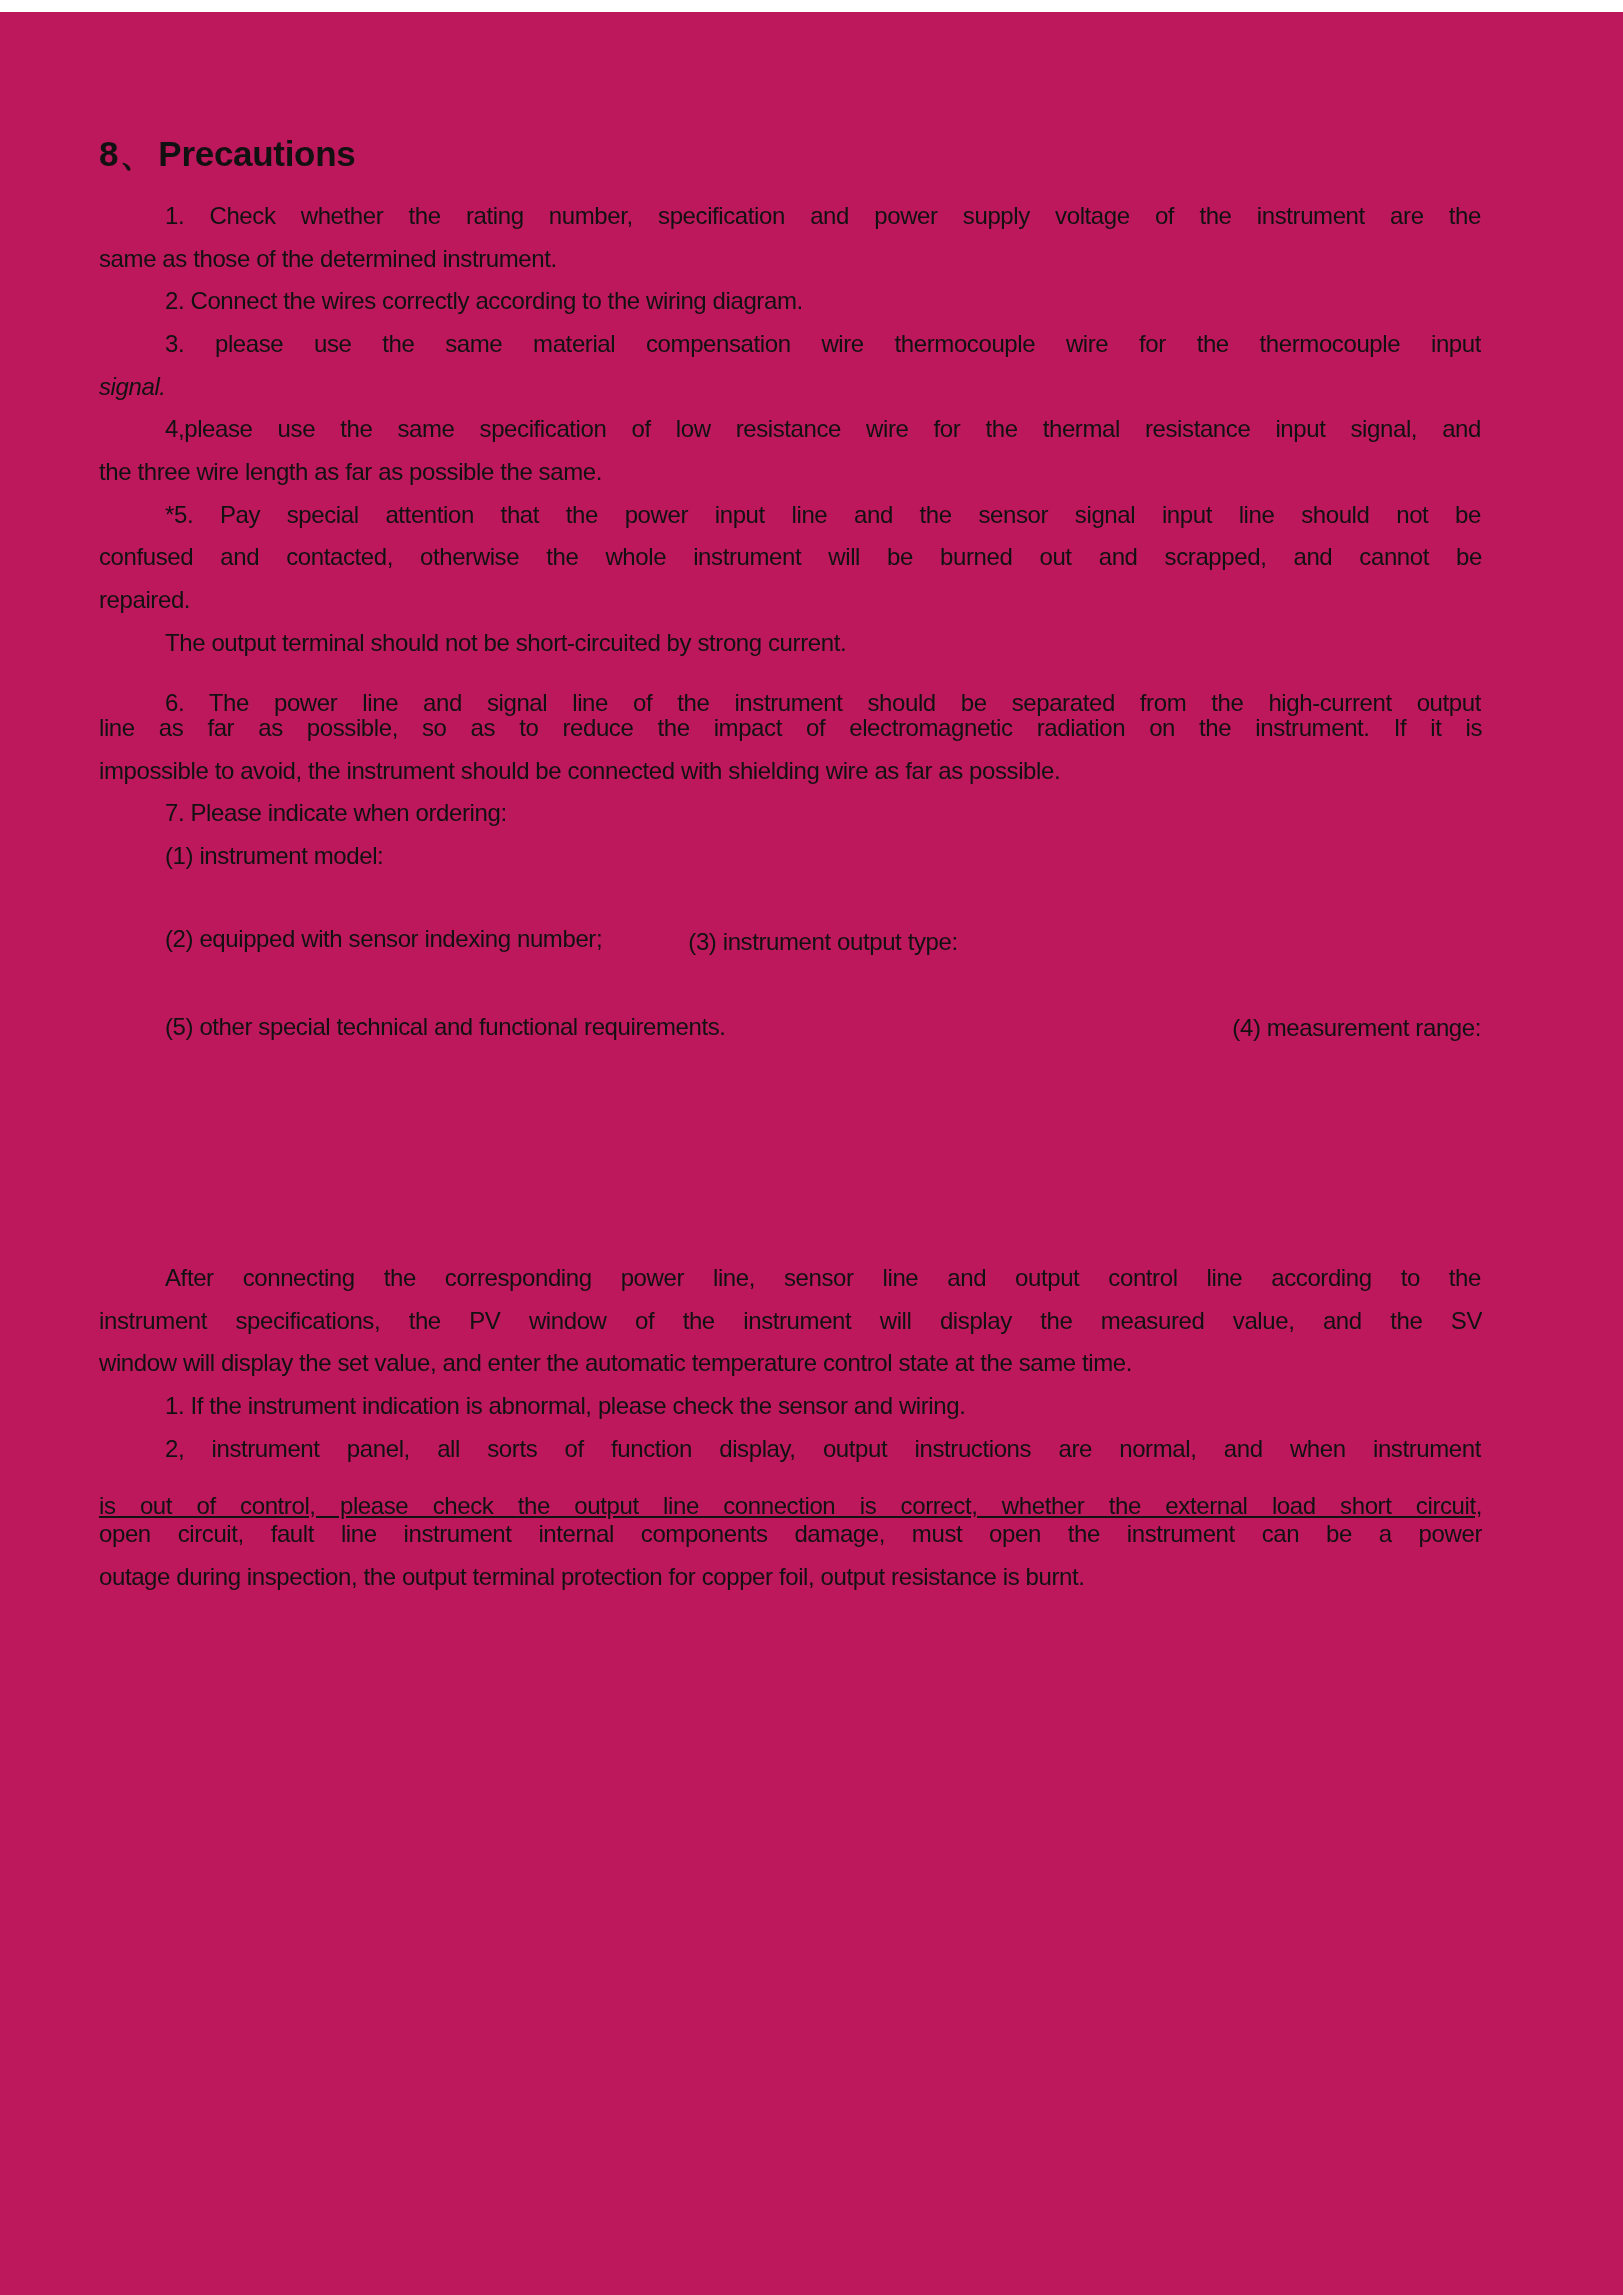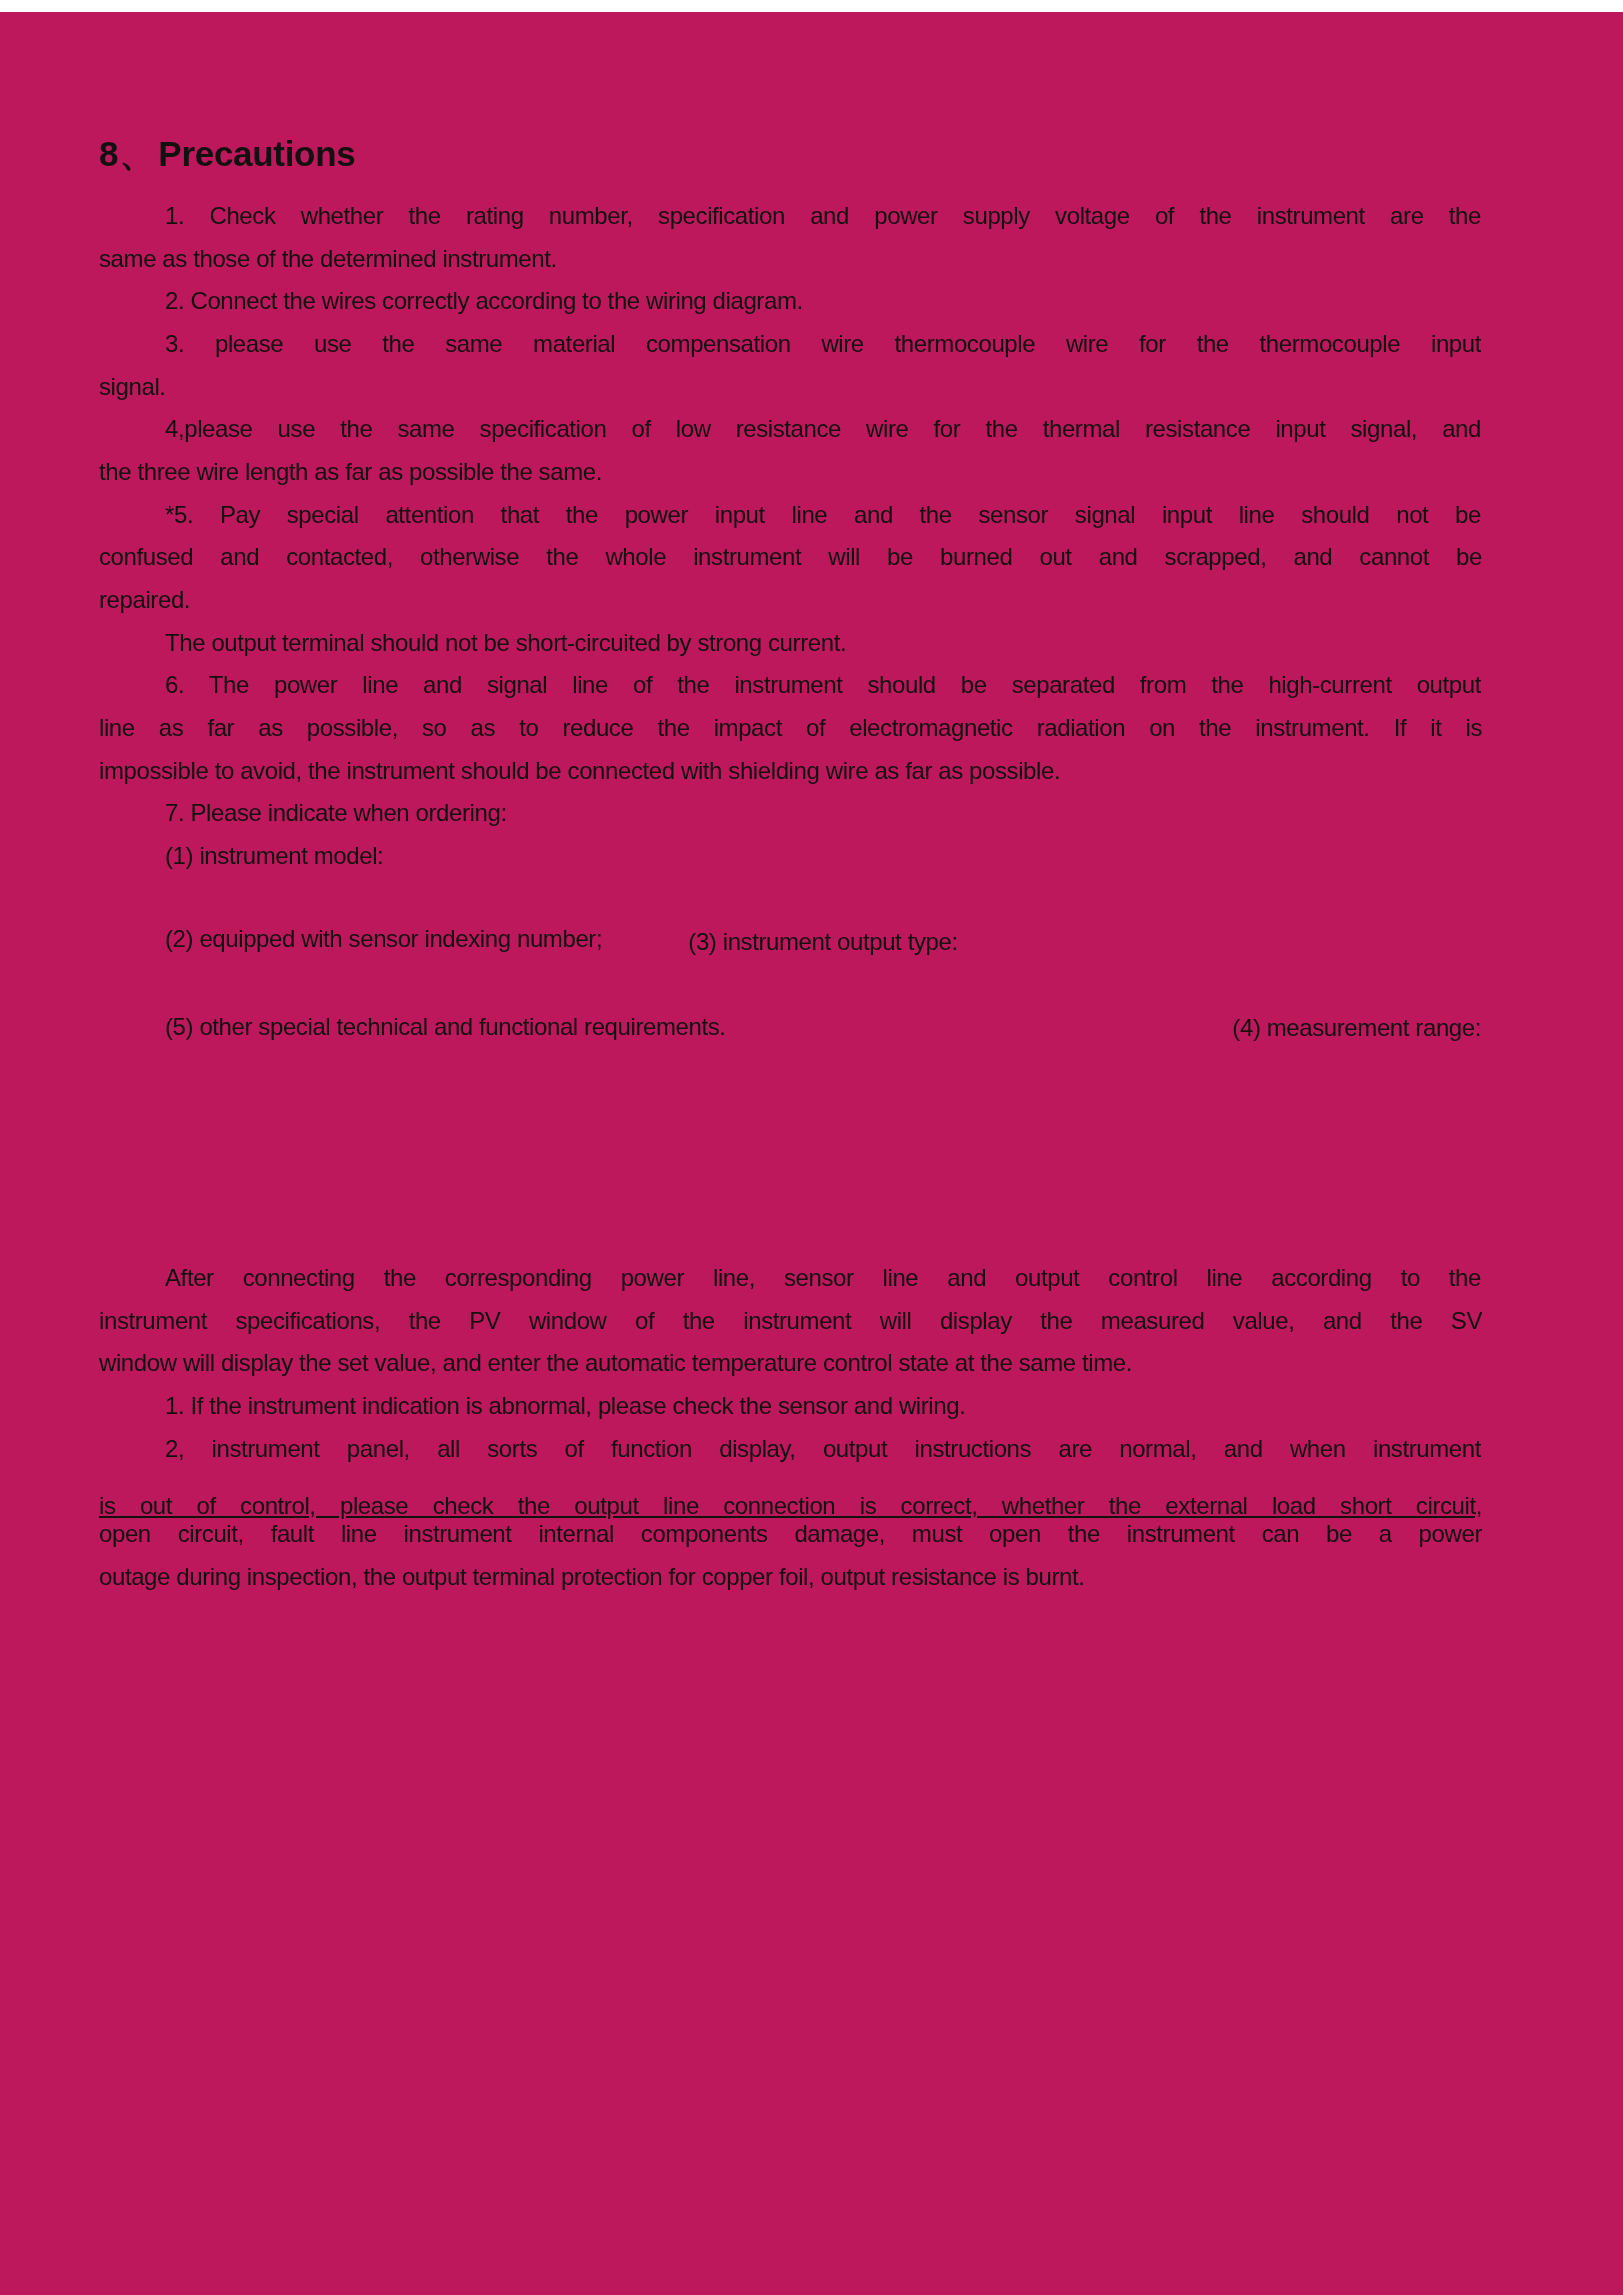--- a/index.html
+++ b/index.html
@@ -21,28 +21,28 @@
 <div class="page">
 
   <div class="heading" style="top:121px;">
     <span>8</span><span class="sep">、</span><span>Precautions</span>
   </div>
   <div class="block" id="sec0" style="top:183px;">
       <div class="line indent just" style="top: 0px;">1. Check whether the rating number, specification and power supply voltage of the instrument are the</div>
       <div class="line" style="top: 43px;">same as those of the determined instrument.</div>
       <div class="line indent" style="top: 85px;">2. Connect the wires correctly according to the wiring diagram.</div>
       <div class="line indent just" style="top: 128px;">3. please use the same material compensation wire thermocouple wire for the thermocouple input</div>
-      <div class="line" style="top: 171px;">signal.</div>
+      <div class="line" style="top: 171px; font-style: italic;">signal.</div>
       <div class="line indent just" style="top: 213px;">4,please use the same specification of low resistance wire for the thermal resistance input signal, and</div>
       <div class="line" style="top: 256px;">the three wire length as far as possible the same.</div>
       <div class="line indent just" style="top: 299px;">*5. Pay special attention that the power input line and the sensor signal input line should not be</div>
       <div class="line just" style="top: 341px;">confused and contacted, otherwise the whole instrument will be burned out and scrapped, and cannot be</div>
       <div class="line" style="top: 384px;">repaired.</div>
       <div class="line indent" style="top: 427px;">The output terminal should not be short-circuited by strong current.</div>
-      <div class="line indent just" style="top: 469px;">6. The power line and signal line of the instrument should be separated from the high-current output</div>
+      <div class="line indent just" style="top: 487px;">6. The power line and signal line of the instrument should be separated from the high-current output</div>
       <div class="line just" style="top: 512px;">line as far as possible, so as to reduce the impact of electromagnetic radiation on the instrument. If it is</div>
       <div class="line" style="top: 555px;">impossible to avoid, the instrument should be connected with shielding wire as far as possible.</div>
       <div class="line indent" style="top: 597px;">7. Please indicate when ordering:</div>
       <div class="line indent" style="top: 640px;">(1) instrument model:</div>
       <div class="line indent" style="top: 723px;">(2) equipped with sensor indexing number;</div>
       <div class="line indent" style="top: 726px; text-align: center;">(3) instrument output type:</div>
       <div class="line indent" style="top: 812px; text-align: right;">(4) measurement range:</div>
       <div class="line indent" style="top: 811px;">(5) other special technical and functional requirements.</div>
     </div>
 

